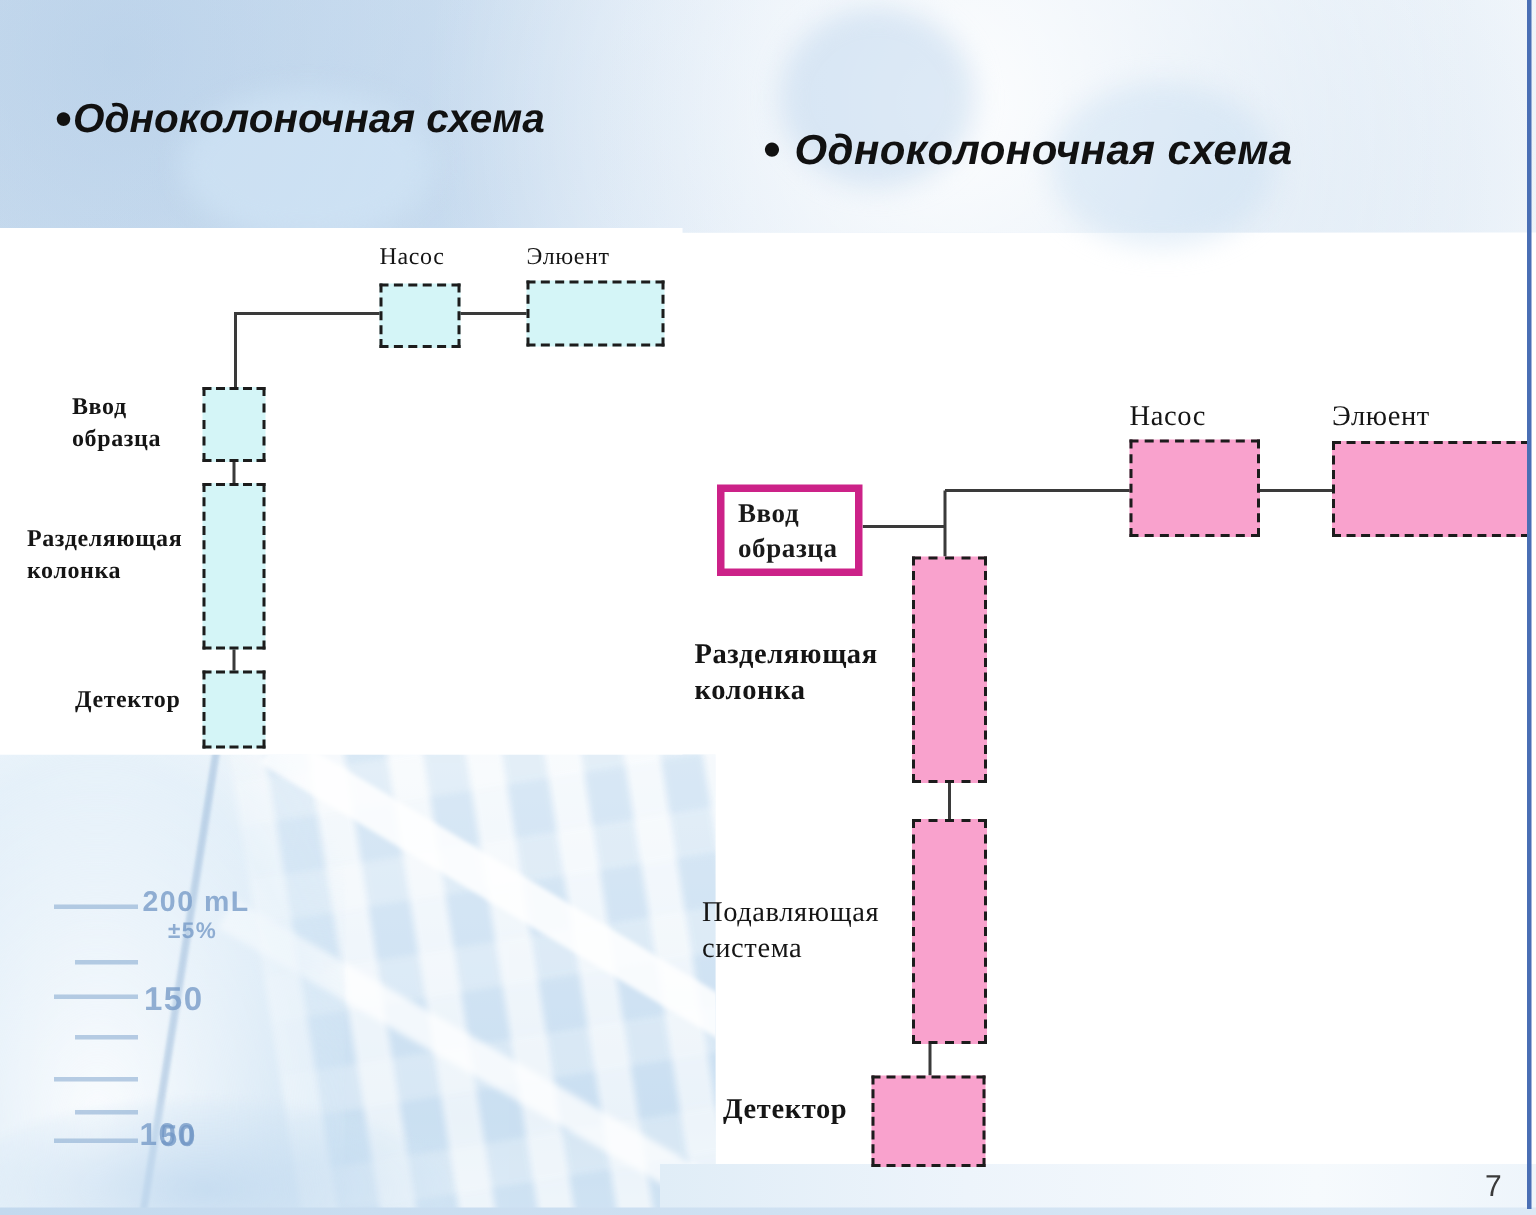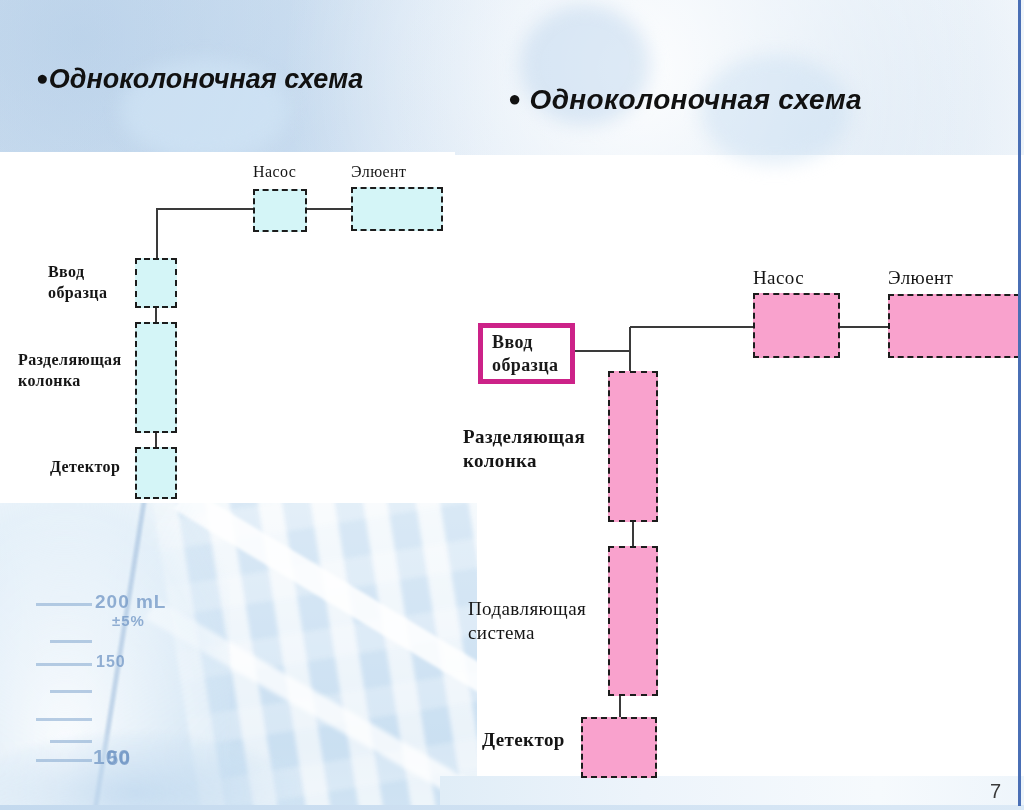--- a/index.html
+++ b/index.html
@@ -140,21 +140,21 @@
     <div class="photo-flask-bottom"></div>
     <div class="tick" style="left:36px;top:100px;width:56px;"></div>
     <div class="tick" style="left:50px;top:137px;width:42px;"></div>
     <div class="tick" style="left:36px;top:160px;width:56px;"></div>
     <div class="tick" style="left:50px;top:187px;width:42px;"></div>
     <div class="tick" style="left:36px;top:215px;width:56px;"></div>
     <div class="tick" style="left:50px;top:237px;width:42px;"></div>
     <div class="tick" style="left:36px;top:256px;width:56px;"></div>
     <div class="scale-label" style="left:95px;top:88px;font-size:19px;">200 mL</div>
     <div class="scale-label" style="left:112px;top:109px;font-size:15px;">±5%</div>
-    <div class="scale-label" style="left:96px;top:150px;font-size:16px;">150</div>
+    <div class="scale-label" style="left:96px;top:150px;font-size:22px;">150</div>
     <div class="scale-label" style="left:93px;top:206px;font-size:21px;margin-top:36px;">100</div>
     <div class="scale-label" style="left:107px;top:244px;font-size:20px;">50</div>
   </div>
 
   <div class="panel-left"></div>
   <div class="bg-bottom-strip"></div>
   <div class="bottom-line"></div>
   <div class="right-line"></div>
 
 

